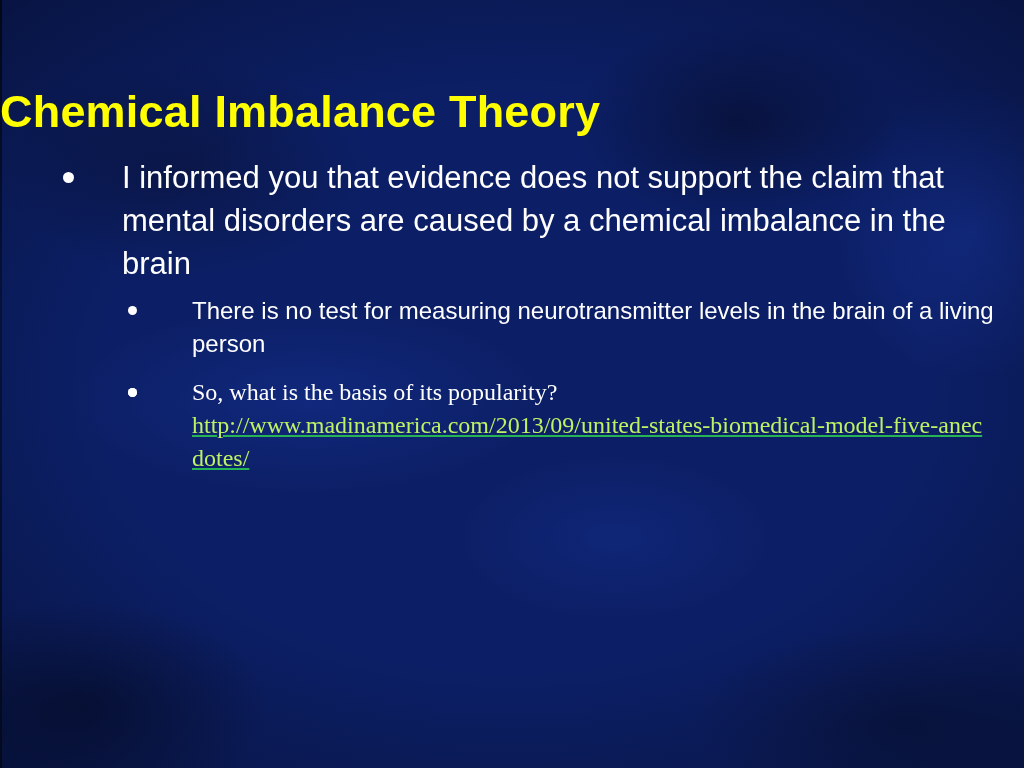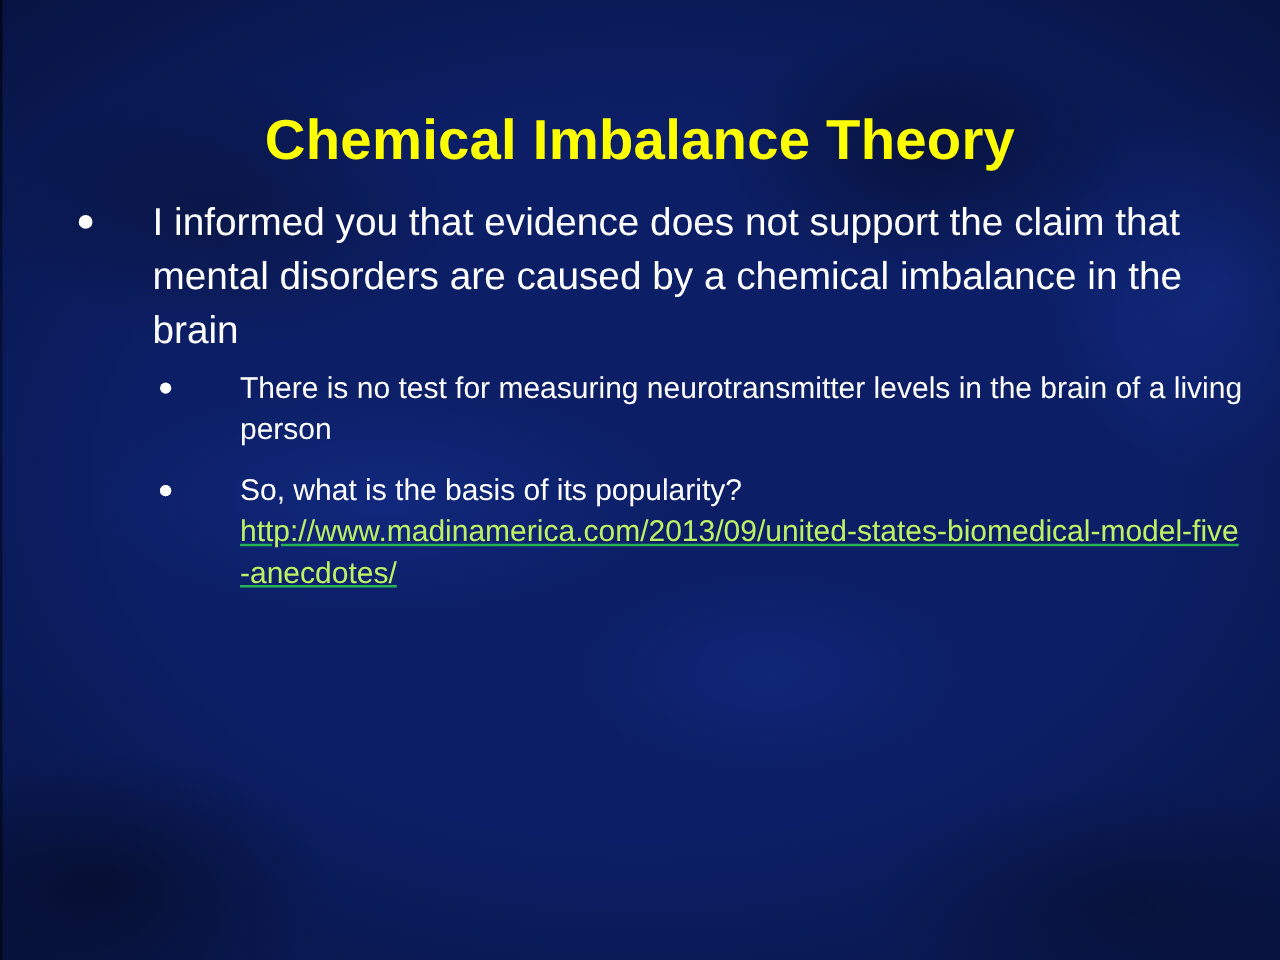--- a/index.html
+++ b/index.html
@@ -64,21 +64,21 @@
     background: linear-gradient(to bottom, rgba(2,6,22,0.95), rgba(4,10,34,0.55) 40%, rgba(3,8,26,0.9));
     pointer-events: none;
   }
 
   
   .title {
     position: absolute;
     left: 0;
     right: 0;
     top: 58px;
-    text-align: center;
+    text-align: left;
     color: #ffff00;
     font-size: 45px;
     font-weight: bold;
     letter-spacing: 0.2px;
     line-height: 1.05;
     white-space: nowrap;
   }
 
   
   .body-area {
@@ -130,20 +130,21 @@
     left: 128px;
     top: 12px;
     width: 9px;
     height: 9px;
     border-radius: 50%;
     background: #ffffff;
   }
 
   .bullet-l2:last-child {
     margin-bottom: 3px;
+    font-family: Liberation Serif, serif;
   }
 
   .link-line {
     display: block;
     color: #bef264;
     text-decoration: underline;
     text-decoration-color: #26b355;
     text-underline-offset: 2px;
     word-break: break-all;
     cursor: pointer;

